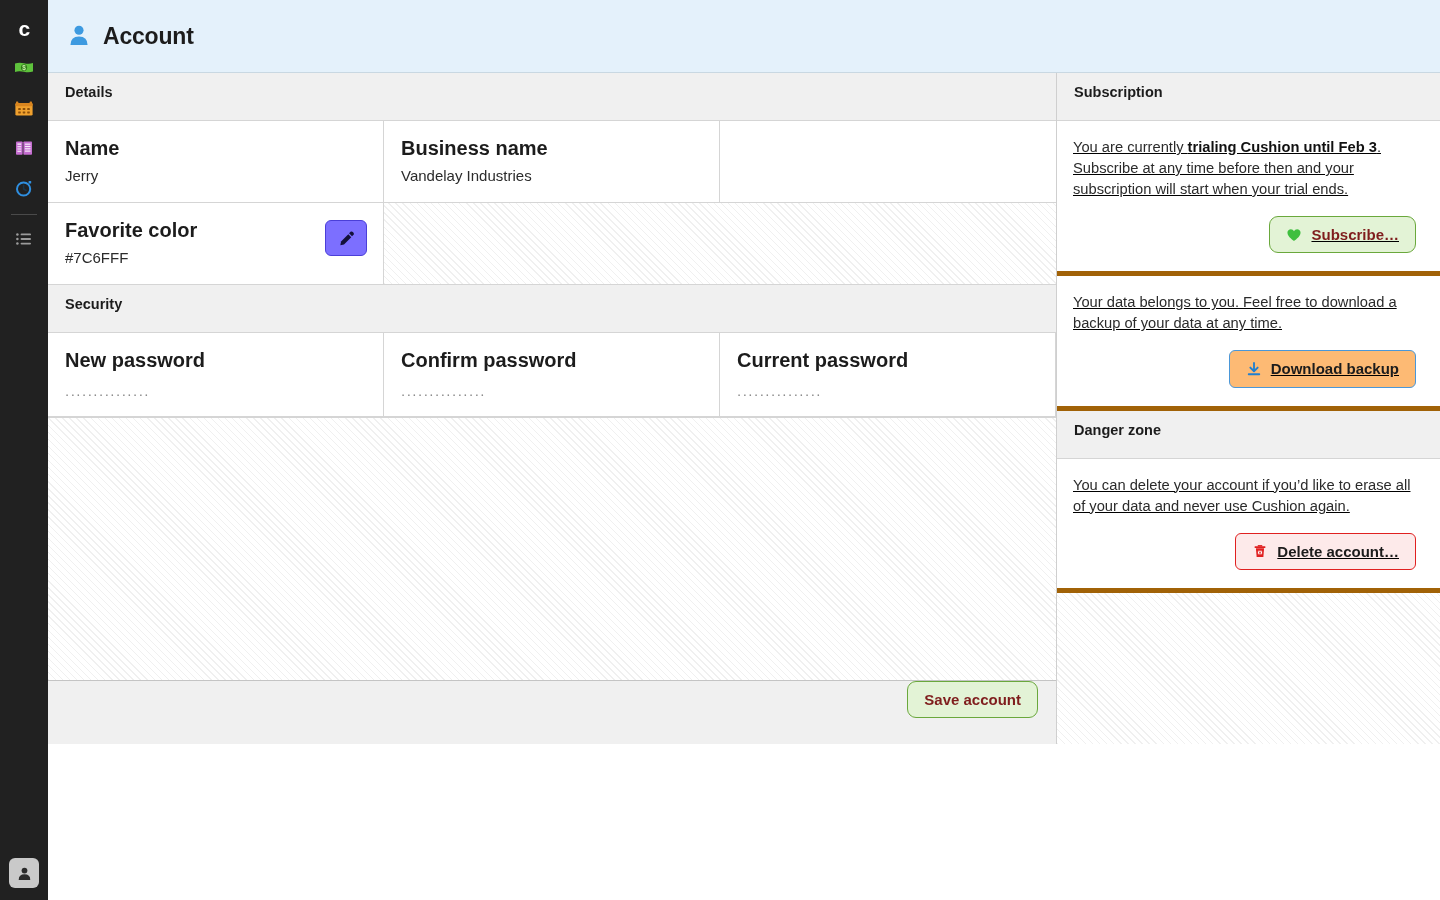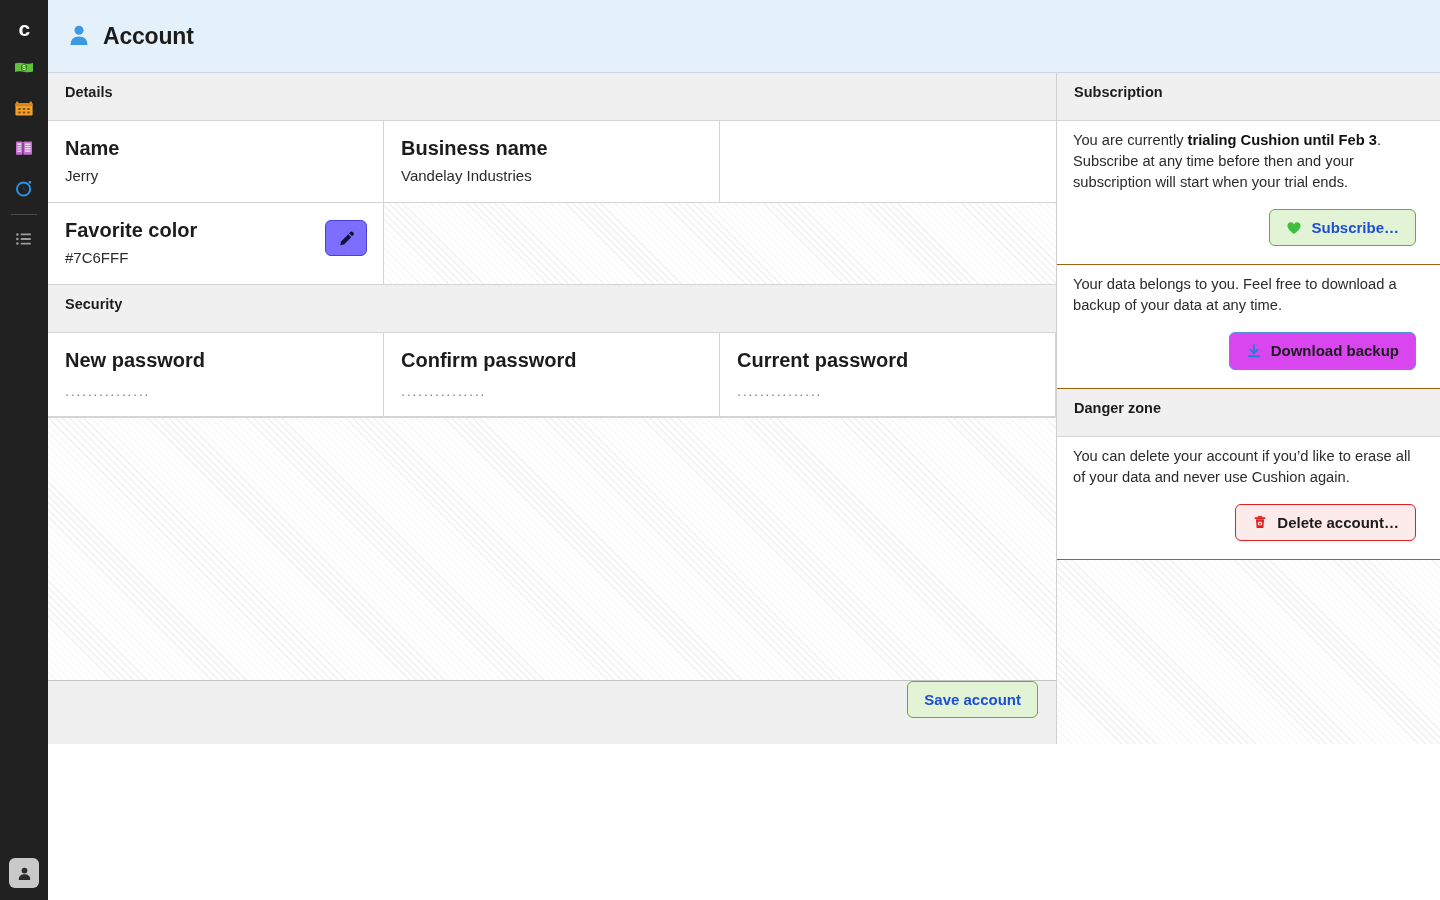--- a/index.html
+++ b/index.html
@@ -194,22 +194,23 @@
 
   
   .side-col {
     flex: 1;
     min-width: 0;
     display: flex;
     flex-direction: column;
   }
   .panel-body {
     background: #ffffff;
-    border-bottom: 1px solid #a16207;
-    padding: 9px 24px 18px 16px;
+    border-bottom: 5px solid #a16207;
+    padding: 16px 24px 18px 16px;
+    text-decoration: underline;
   }
   .panel-text {
     font-size: 14.7px;
     line-height: 21px;
     color: #2b2b2b;
   }
   .panel-text b { font-weight: bold; color: #111111; }
   .panel-actions {
     display: flex;
     justify-content: flex-end;
@@ -226,22 +227,22 @@
     font-weight: bold;
     padding: 9px 16px;
     border-radius: 6px;
     cursor: pointer;
     background: #ffffff;
     border: 1px solid #bdbdbd;
     color: #1c1c1c;
     font-family: "Liberation Sans", sans-serif;
     line-height: 1.15;
   }
-  .btn-green { background: #e3f3d6; border-color: #6aa83c; color: #1d4ed8; }
-  .btn-blue  { background: #d946ef; border-color: #4a97d8; color: #1c1c1c; }
+  .btn-green { background: #e3f3d6; border-color: #6aa83c; color: #7f1d1d; border-radius: 9px; }
+  .btn-blue  { background: #fdba74; border-color: #4a97d8; color: #1c1c1c; }
   .btn-red   { background: #fdeaea; border-color: #e02020; color: #1c1c1c; }
 
   svg { display: block; }
 </style>
 </head>
 <body>
 
 <div class="app">
 
   <nav class="rail">

